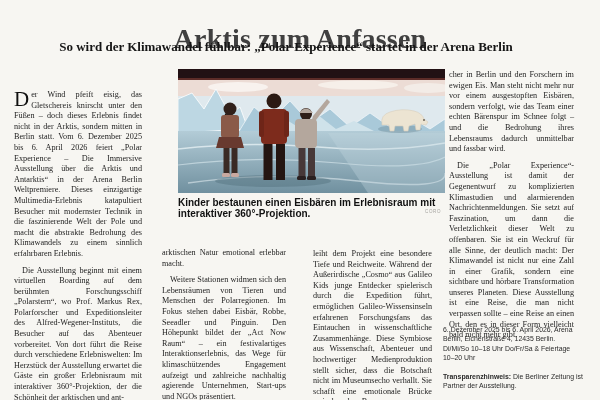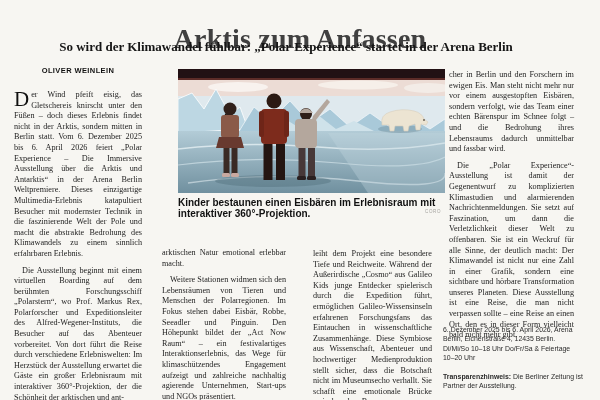--- a/index.html
+++ b/index.html
@@ -37,21 +37,20 @@
   .infobox .ib-note b{font-weight:700;}
 </style>
 </head>
 <body>
 
 <div class="page">
 
   <h1 class="headline">Arktis zum Anfassen</h1>
   <div class="subhead">So wird der Klimawandel fühlbar: „Polar Experience“ startet in der Arena Berlin</div>
 
-  <div class="byline">OLIVER WEINLEIN</div>
 
   <div class="col" id="col1">
     <p><span class="dropcap">D</span><span>er Wind pfeift eisig, das Gletschereis knirscht unter den Füßen – doch dieses Erlebnis findet nicht in der Arktis, sondern mitten in Berlin statt. Vom 6. Dezember 2025 bis 6. April 2026 feiert „Polar Experience – Die Immersive Ausstellung über die Arktis und Antarktis“ in der Arena Berlin Weltpremiere. Dieses einzigartige Multimedia-Erlebnis katapultiert Besucher mit modernster Technik in die faszinierende Welt der Pole und macht die abstrakte Bedrohung des Klimawandels zu einem sinnlich erfahrbaren Erlebnis.</span></p>
     <p class="indent">Die Ausstellung beginnt mit einem virtuellen Boarding auf dem berühmten Forschungsschiff „Polarstern“, wo Prof. Markus Rex, Polarforscher und Expeditionsleiter des Alfred-Wegener-Instituts, die Besucher auf das Abenteuer vorbereitet. Von dort führt die Reise durch verschiedene Erlebniswelten: Im Herzstück der Ausstellung erwartet die Gäste ein großer Erlebnisraum mit interaktiver 360°-Projektion, der die Schönheit der arktischen und ant-</p>
   </div>
 
   <svg class="photo" viewBox="0 0 267 124" xmlns="http://www.w3.org/2000/svg">
     <rect x="0" y="0" width="267" height="124" fill="#dfe9ee"></rect>
 
     <rect x="0" y="0" width="267" height="9" fill="#221114"></rect>

